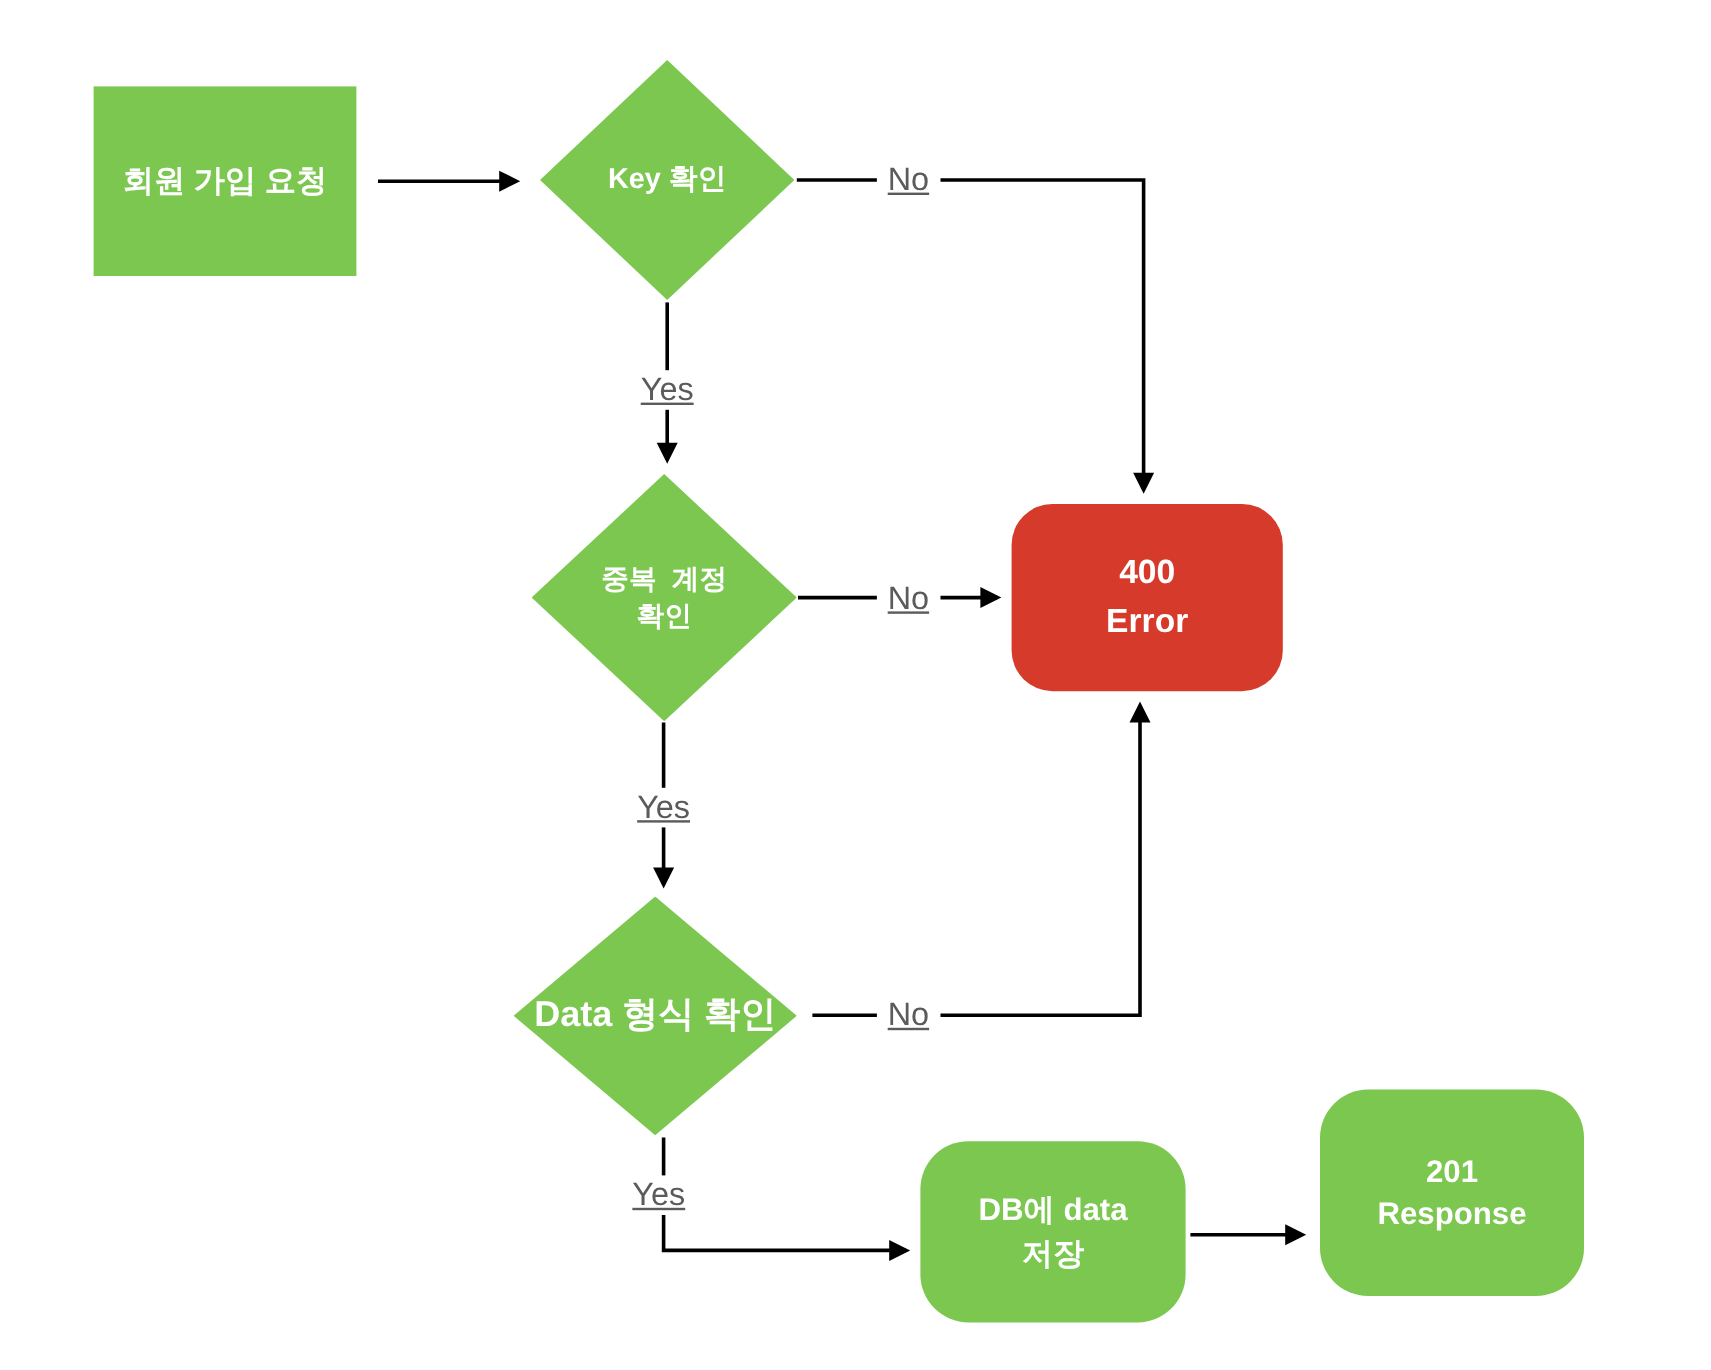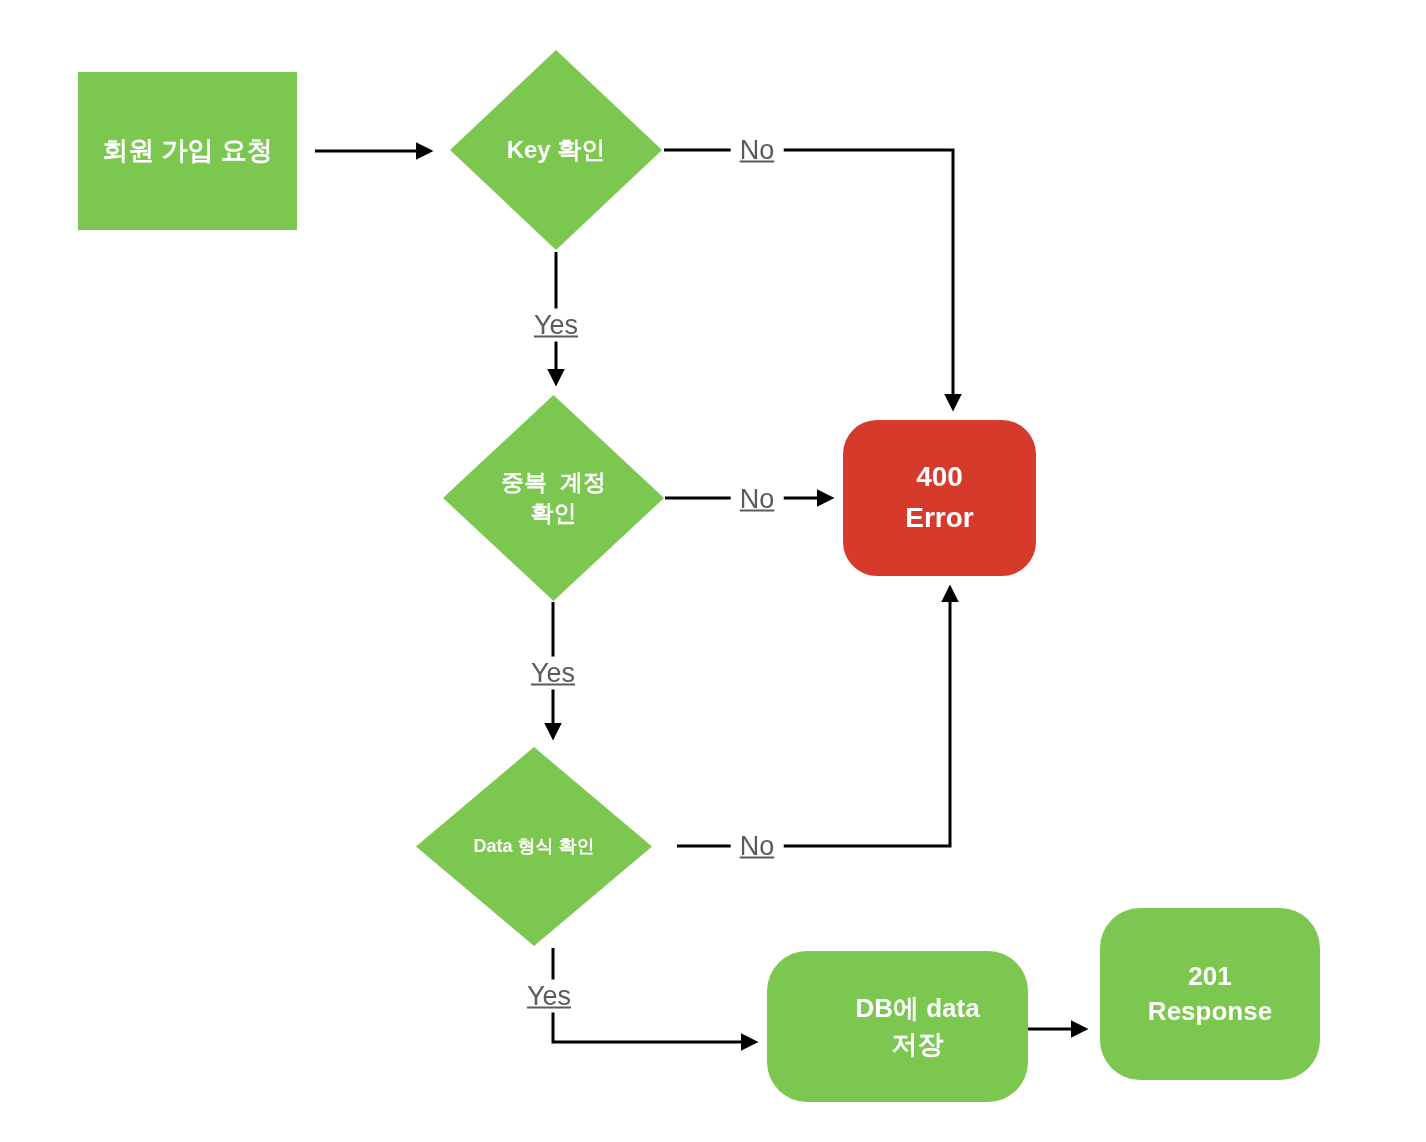--- a/index.html
+++ b/index.html
@@ -39,23 +39,23 @@
   .rect { }
   .rounded-lg { border-radius: 40px; }
   .rounded-md { border-radius: 34px; }
   .diamond {
     clip-path: polygon(50% 0, 100% 50%, 50% 100%, 0 50%);
   }
 
   .node-request      { left: 78px;  top: 72px;  width: 219px; height: 158px; font-size: 26px; }
   .node-key-check    { left: 450px; top: 50px;  width: 212px; height: 200px; font-size: 24px; }
   .node-dup-check    { left: 443px; top: 395px; width: 221px; height: 206px; font-size: 23px; }
-  .node-format-check { left: 416px; top: 747px; width: 236px; height: 199px; font-size: 18px; }
-  .node-error        { left: 843px; top: 420px; width: 193px; height: 156px; font-size: 28px; line-height: 1.45; }
-  .node-db-save      { left: 767px; top: 951px; width: 221px; height: 151px; font-size: 26px; padding-left: 40px; }
+  .node-format-check { left: 428px; top: 747px; width: 236px; height: 199px; font-size: 30px; }
+  .node-error        { left: 843px; top: 420px; width: 226px; height: 156px; font-size: 28px; line-height: 1.45; }
+  .node-db-save      { left: 767px; top: 951px; width: 221px; height: 151px; font-size: 26px; }
   .node-response     { left: 1100px; top: 908px; width: 220px; height: 172px; font-size: 26px; }
 
   .edge-label {
     position: absolute;
     transform: translate(-50%, -50%);
     background: #ffffff;
     color: #5b5b5b;
     font-size: 27px;
     padding: 1px 9px;
     white-space: nowrap;

